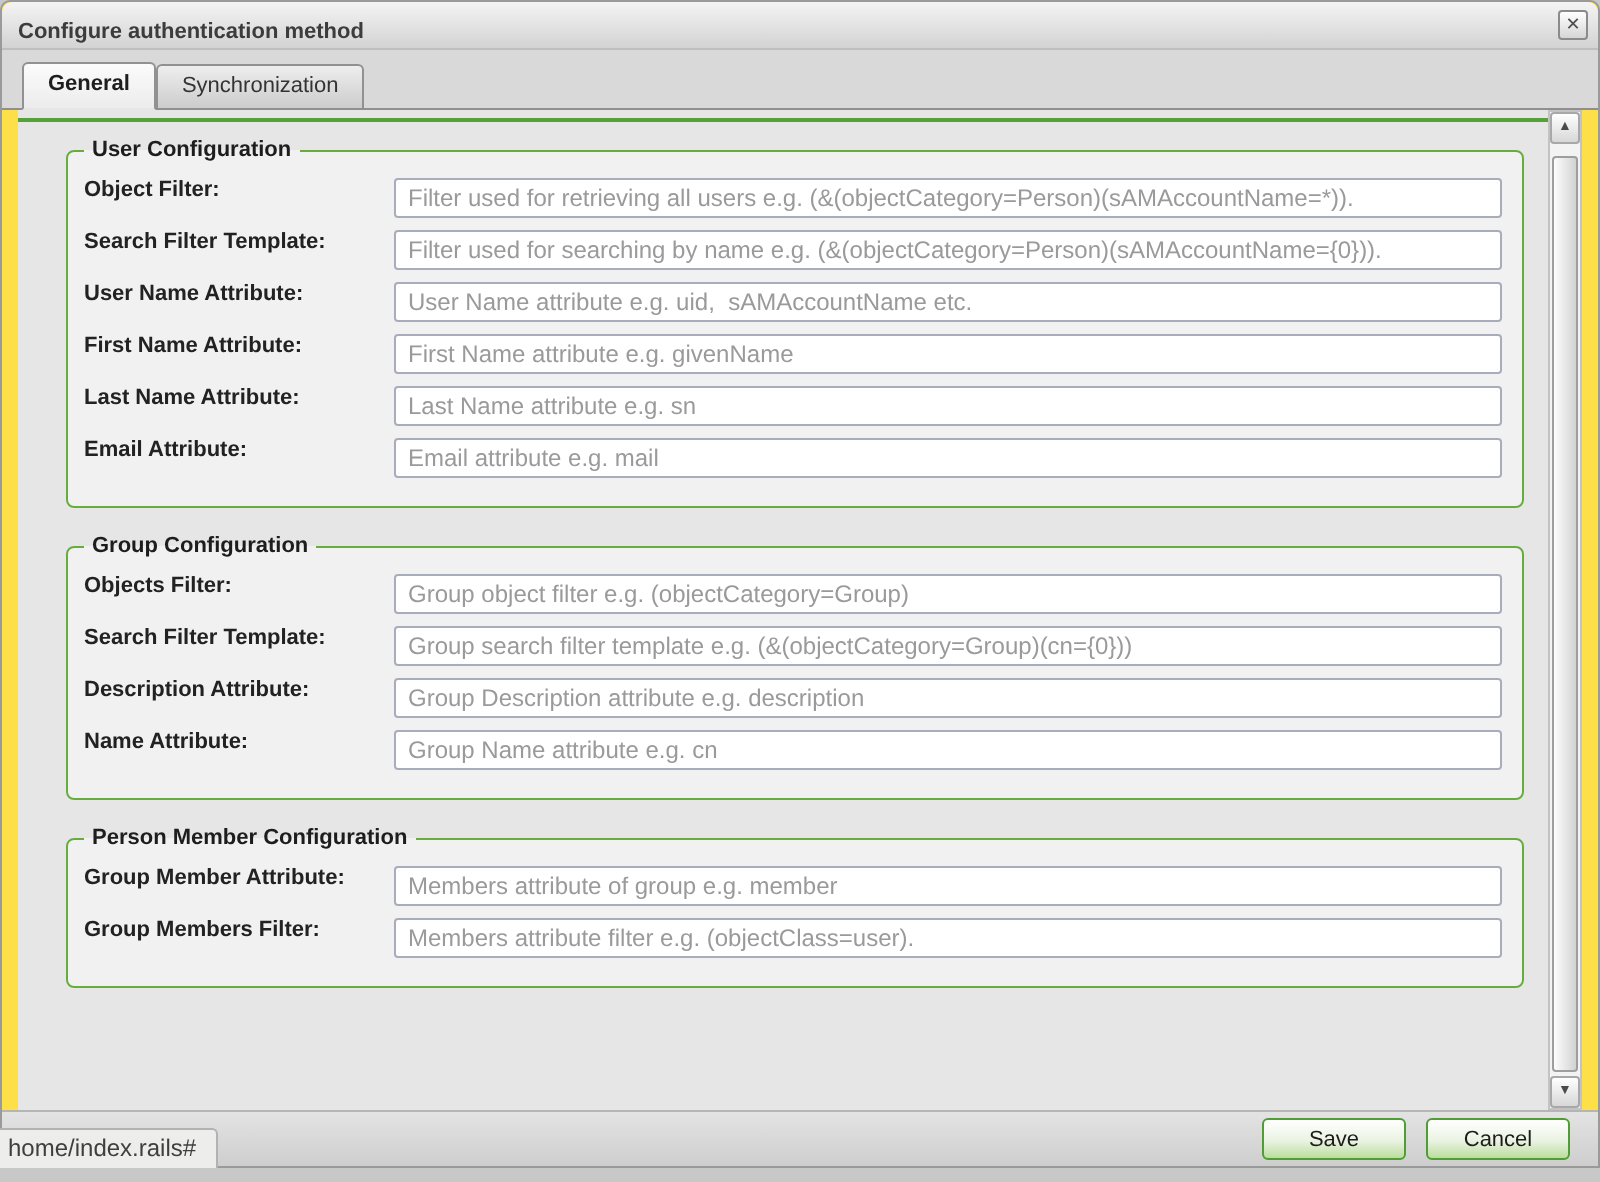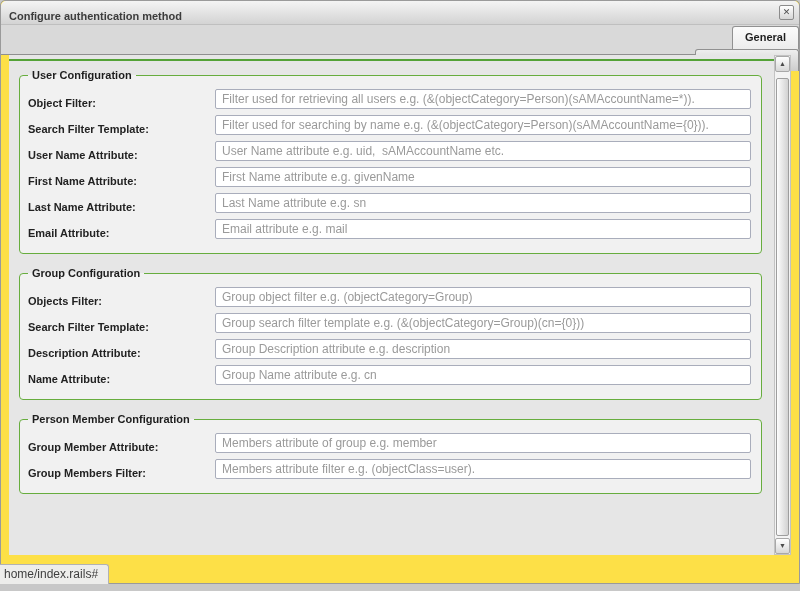--- a/index.html
+++ b/index.html
@@ -42,21 +42,20 @@
     color:#4f4f4f; cursor:pointer;
   }
 
   
   .tabstrip {
     height:30px;
     display:flex; align-items:flex-end; gap:0;
     padding:0 0 0 10px;
     border-bottom:1px solid #8f8f8f;
     background:#d9d9d9;
-    flex-direction:column;
   }
   .tab {
     display:inline-block;
     padding:4px 12px 5px 12px;
     font-size:11px; color:#333;
     background:linear-gradient(#eeeeee,#cccccc);
     border:1px solid #919191; border-bottom:none;
     border-radius:3px 3px 0 0;
     cursor:pointer;
     position:relative;
@@ -84,31 +83,30 @@
   }
   .scroll-area {
     flex:1; overflow:hidden;
     padding:8px 12px 0 6px;
   }
 
   .cfg-fieldset {
     border:1px solid #67ad3e;
     border-radius:4px;
     background:#f1f1f1;
-    margin:0 0 13px 4px;
+    margin:0 0 13px 18px;
     padding:2px 10px 8px 8px;
   }
   .cfg-fieldset legend {
     font-size:11px; font-weight:bold; color:#1d1d1d;
     padding:0 4px;
   }
   .field-row {
-    display:flex; align-items:flex-end;
+    display:flex; align-items:flex-start;
     margin:6px 0;
-    gap:32px;
   }
   .field-row label {
     width:155px; flex-shrink:0;
     font-size:11px; font-weight:bold; color:#222;
   }
   .field-row input {
     flex:1; height:20px;
     border:1px solid #a9adbb; border-radius:2px;
     background:#ffffff;
     padding:1px 6px;
@@ -266,16 +264,20 @@
     </div>
     <div class="scrollbar">
       <div class="sb-btn">▲</div>
       <div class="sb-track">
         <div class="sb-thumb"></div>
       </div>
       <div class="sb-btn">▼</div>
     </div>
   </div>
 
+  <div class="footer">
+    <button class="btn">Save</button>
+    <button class="btn">Cancel</button>
+  </div>
 
 </div>
 
 <div class="status-tip">home/index.rails#</div>
 
 </body></html>

